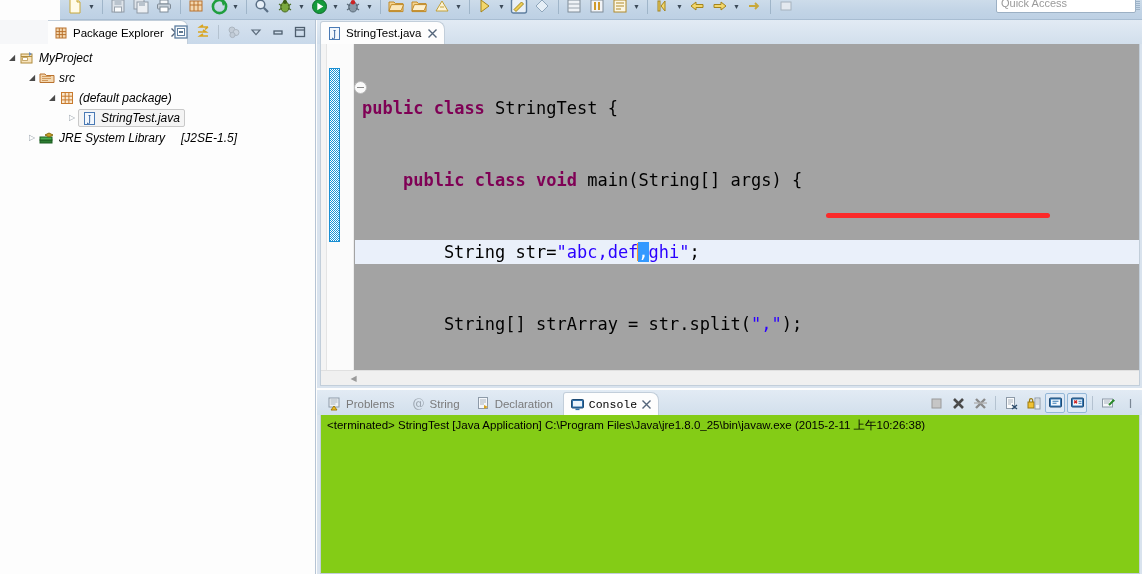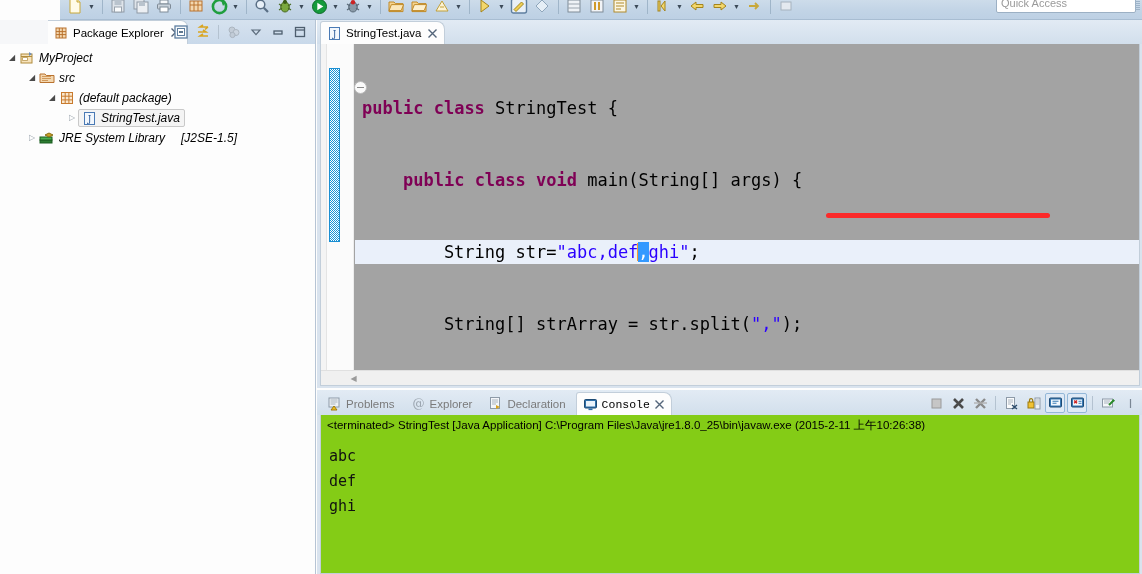--- a/index.html
+++ b/index.html
@@ -597,21 +597,21 @@
           </span>
           <span class="lbl">Problems</span>
         </div>
 
         <div class="cs-tab">
           <span class="nico">
             <svg width="15" height="15" viewBox="0 0 15 15">
                 <text x="7.5" y="11.5" font-size="12" font-family="DejaVu Serif, serif" fill="#9aa4ae" text-anchor="middle">@</text>
               </svg>
           </span>
-          <span class="lbl">Explorer</span>
+          <span class="lbl">String</span>
         </div>
 
         <div class="cs-tab">
           <span class="nico">
             <svg width="15" height="15" viewBox="0 0 15 15">
                 <rect x="2.5" y="1.5" width="9" height="11" fill="#f3f6fa" stroke="#8d9aa8"></rect>
                 <path d="M4 4h6M4 6h6M4 8h4" stroke="#aab4be"></path>
                 <path d="M8 9 l4 2 -4 2z" fill="#d8a21f"></path>
               </svg>
           </span>
@@ -695,21 +695,16 @@
         <div class="cs-tool" title="View Menu">
           <svg width="9" height="15" viewBox="0 0 9 15">
               <path d="M4.5 3 v9" stroke="#7a8794" stroke-width="1.2"></path>
             </svg>
         </div>
       </div>
     </div>
 
     <div class="cs-body">
       <div class="cs-status">&lt;terminated&gt; StringTest [Java Application] C:\Program Files\Java\jre1.8.0_25\bin\javaw.exe (2015-2-11 上午10:26:38)</div>
-      <div class="cs-out">
-        <div>abc</div>
-        <div>def</div>
-        <div>ghi</div>
-      </div>
     </div>
   </div>
 
 </div>
 
 </body></html>

